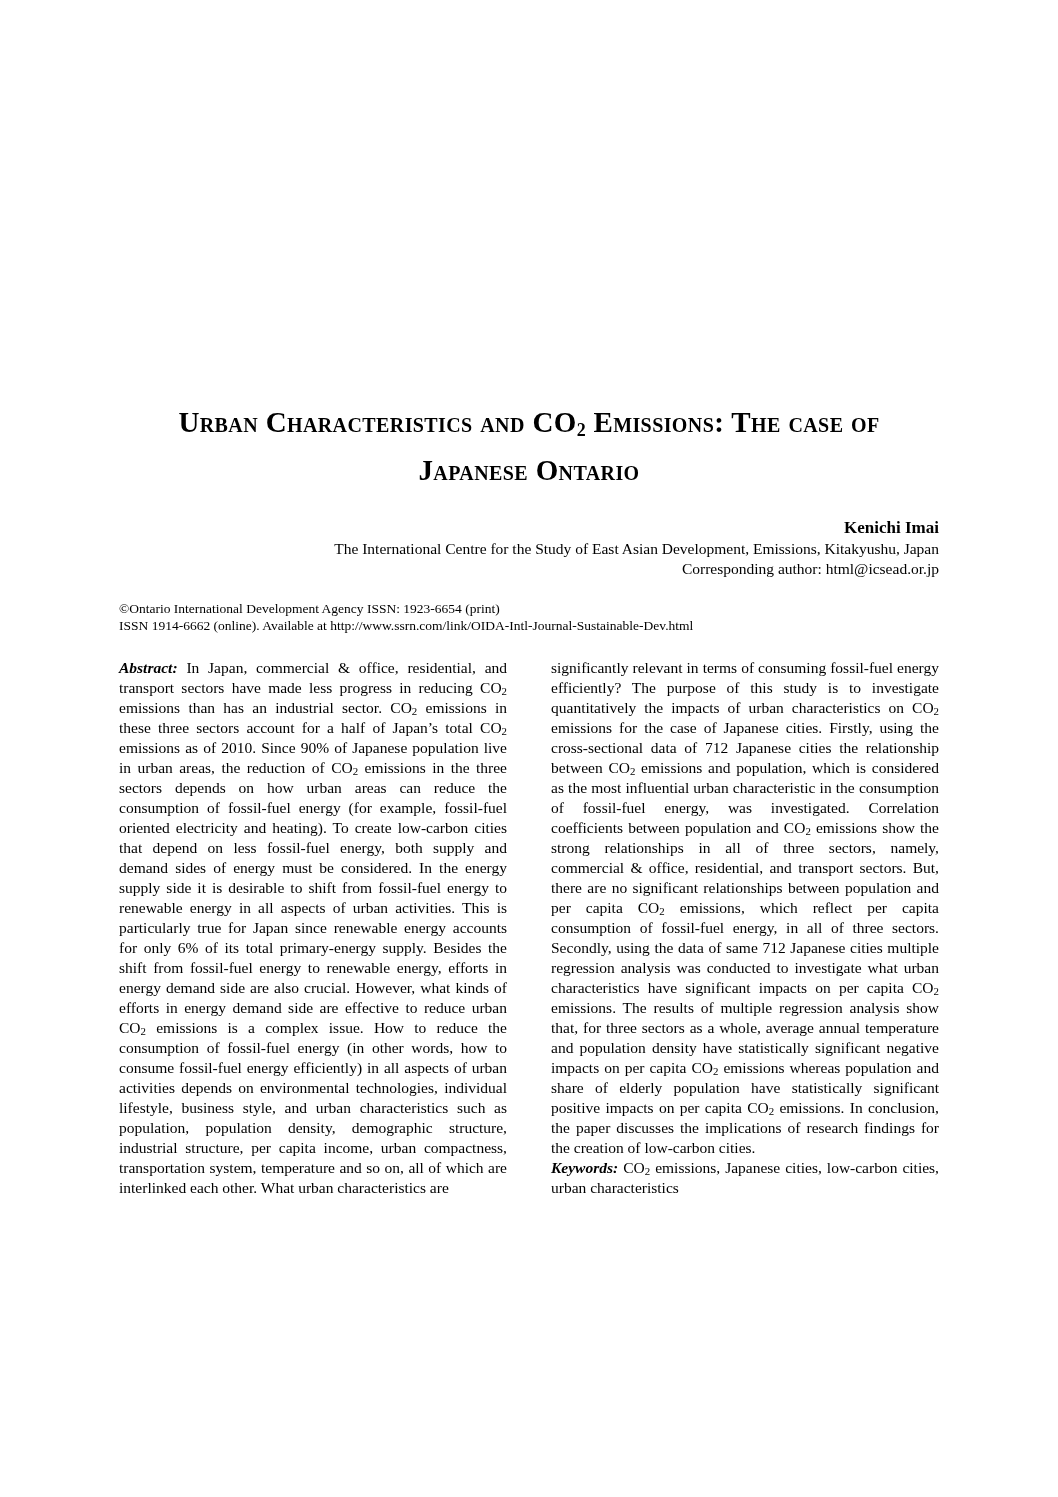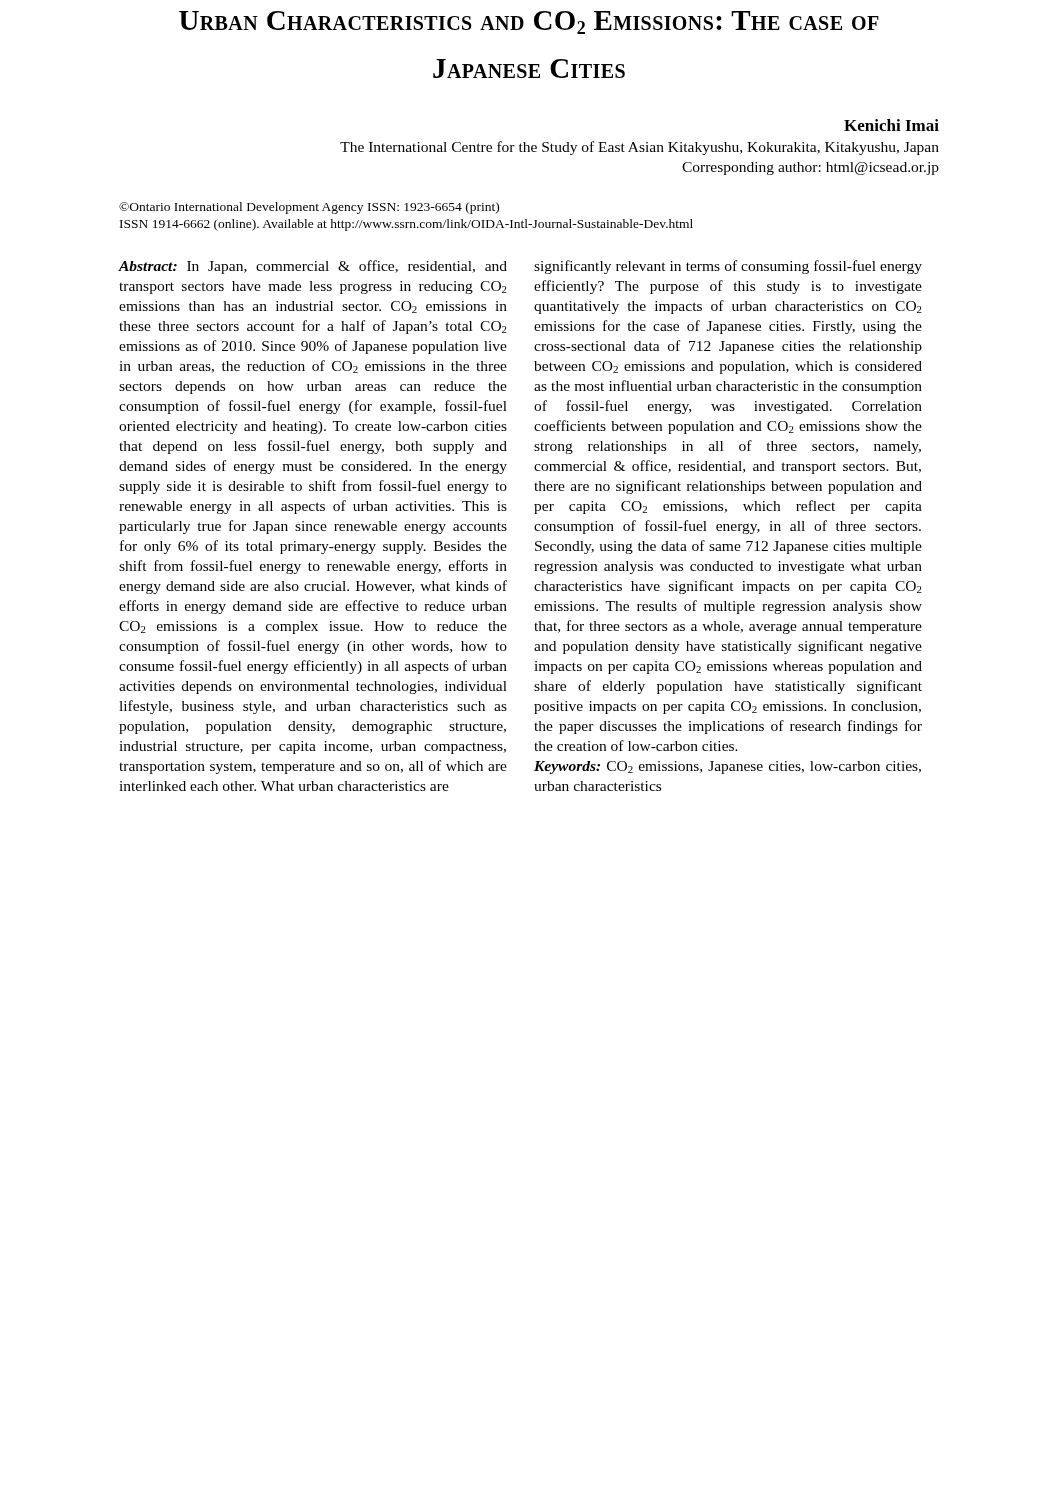--- a/index.html
+++ b/index.html
@@ -6,63 +6,63 @@
   .page {
     position: relative;
     width: 1058px;
     height: 1497px;
     background: #ffffff;
     color: #000000;
     font-family: "Liberation Serif", serif;
     overflow: hidden;
   }
   .content { width: 820px; margin: 0 auto; }
-  .title-block { text-align: center; }
+  .title-block { padding-top: 402px; text-align: center; }
   .title {
     margin: 0;
     font-size: 29px;
     font-weight: bold;
     font-variant: small-caps;
     line-height: 40px;
     letter-spacing: 0.4px;
   }
   .tsub {
     font-size: 0.62em;
     vertical-align: -0.22em;
     letter-spacing: 0;
   }
   .author-block { margin-top: 27px; text-align: right; }
   .author-name { font-size: 17px; font-weight: bold; line-height: 22px; }
   .affiliation, .corresponding { font-size: 15.5px; line-height: 20px; }
   .publisher-block { margin-top: 21px; text-align: left; font-size: 13.5px; line-height: 17px; }
-  .columns { display: flex; gap: 27px; margin-top: 24px; }
+  .columns { display: flex; gap: 27px; margin-top: 24px; justify-content: space-between; }
   .col {
     width: 388px;
     text-align: justify;
     font-size: 15.5px;
     line-height: 20px;
   }
   .para { margin: 0; }
   .lead { font-weight: bold; font-style: italic; }
   .keywords { }
   sub { font-size: 0.7em; line-height: 0; vertical-align: -0.18em; }
 </style>
 </head>
 <body>
 
 <div class="page">
   <div class="content">
 
     <header class="title-block">
-      <h1 class="title"><span>Urban Characteristics and CO</span><span class="tsub">2</span><span> Emissions: The case of</span><br><span>Japanese Cities</span></h1>
+      <h1 class="title"><span>Urban Characteristics and CO</span><span class="tsub">2</span><span> Emissions: The case of</span><br><span>Japanese Ontario</span></h1>
     </header>
 
     <section class="author-block">
       <div class="author-name">Kenichi Imai</div>
-      <div class="affiliation">The International Centre for the Study of East Asian Kitakyushu, Kokurakita, Kitakyushu, Japan</div>
+      <div class="affiliation">The International Centre for the Study of East Asian Development, Emissions, Kitakyushu, Japan</div>
       <div class="corresponding">Corresponding author: html@icsead.or.jp</div>
     </section>
 
     <section class="publisher-block">
       <div>©Ontario International Development Agency ISSN: 1923-6654 (print)</div>
       <div>ISSN 1914-6662 (online). Available at http://www.ssrn.com/link/OIDA-Intl-Journal-Sustainable-Dev.html</div>
     </section>
 
     <section class="columns">
       <div class="col">

